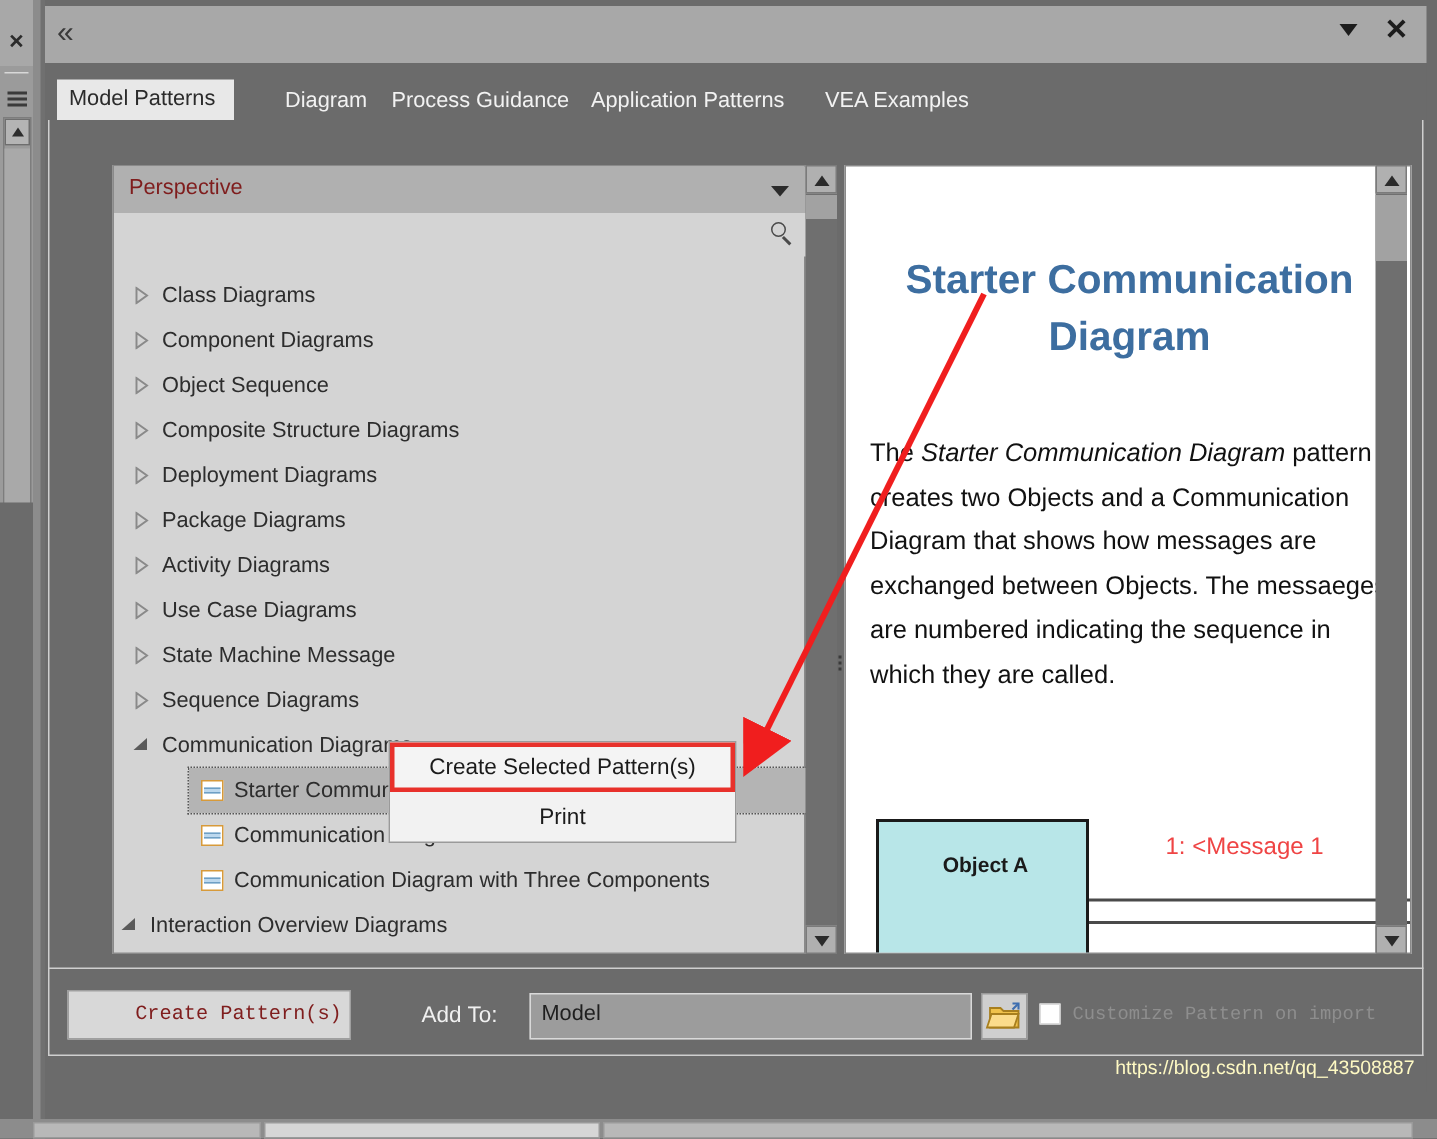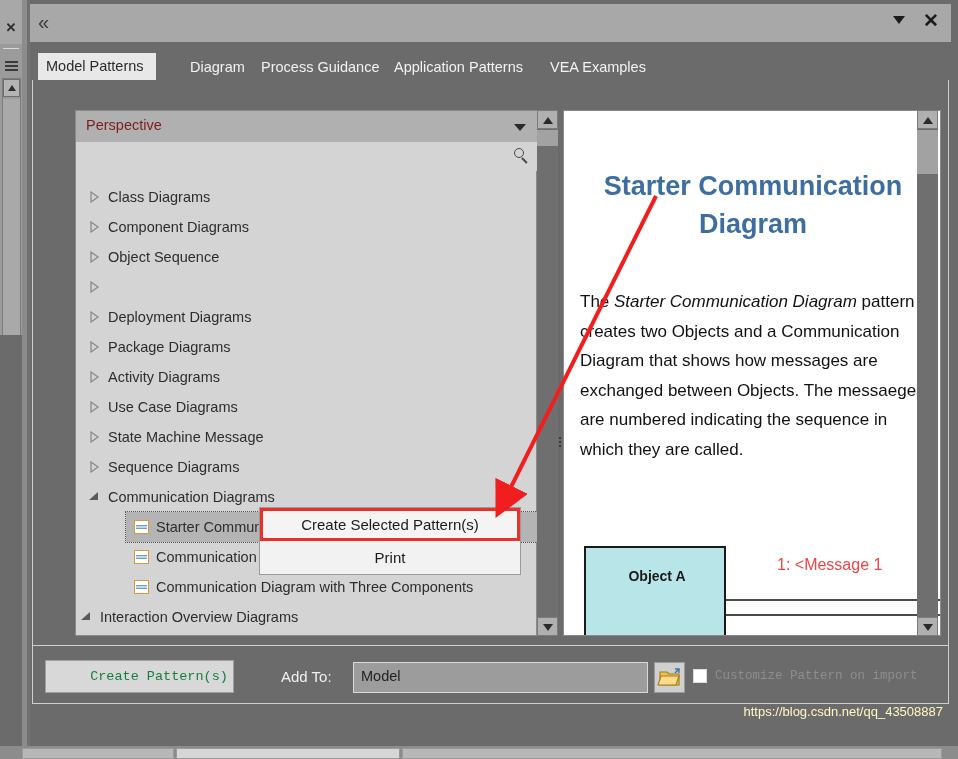--- a/index.html
+++ b/index.html
@@ -80,27 +80,27 @@
   .pv-objbox{ position:absolute; left:20px; top:435px; width:142px; height:92px; background:#b8e6e8; border:2px solid #1a1a1a; }
   .pv-objlabel{ position:absolute; left:0; top:20px; width:142px; text-align:center; font-size:14px; font-weight:bold; color:#1a1a1a; }
   .pv-msg{ position:absolute; left:213px; top:445px; font-size:16px; color:#ef4444; white-space:nowrap; }
   .pv-line-h1{ position:absolute; left:162px; top:488px; width:230px; height:1.5px; background:#4a4a4a; }
   .pv-line-h2{ position:absolute; left:162px; top:503px; width:230px; height:1.5px; background:#4a4a4a; }
 
   
   .redarrow{ position:absolute; left:0; top:0; width:958px; height:759px; pointer-events:none; }
 
   
-  .ctxmenu{ position:absolute; left:259px; top:507px; width:262px; background:#f2f2f2; border:1px solid #9a9a9a; }
+  .ctxmenu{ position:absolute; left:259px; top:494px; width:232px; background:#f2f2f2; border:1px solid #9a9a9a; }
   .ctxitem{ height:33px; line-height:33px; text-align:center; font-size:15px; color:#1b1b1b; }
   .ctxitem.hl{ border:3px solid #e8312b; background:#f4f4f4; height:33px; line-height:27px; }
 
   
   .actionbar{ position:absolute; left:2px; top:642px; width:917px; height:58px; background:#6b6b6b; border:1px solid #cfcfcf; border-top:none; }
-  .btn-create{ position:absolute; left:12px; top:14px; width:189px; height:33px; background:#d8d8d8; border:1px solid #9f9f9f; color:#15803d; font-family:"Liberation Mono", monospace; font-size:13.5px; display:flex; align-items:center; justify-content:center;padding-left:39px; }
+  .btn-create{ position:absolute; left:12px; top:14px; width:189px; height:33px; background:#d8d8d8; border:1px solid #9f9f9f; color:#7f1d1d; font-family:"Liberation Mono", monospace; font-size:13.5px; display:flex; align-items:center; justify-content:center;padding-left:39px; }
   .addto-lbl{ position:absolute; left:248px; top:22px; font-size:15px; color:#f0f0f0; }
   .addto-field{ position:absolute; left:320px; top:16px; width:295px; height:31px; background:#9c9c9c; border:1px solid #d9d9d9; }
   .addto-field span{ position:absolute; left:7px; top:5px; font-size:14.5px; color:#1f1f1f; }
   .folder-btn{ position:absolute; left:621px; top:16px; width:31px; height:31px; background:#cfcfcf; border:1px solid #9a9a9a; }
   .chk{ position:absolute; left:660px; top:23px; width:14px; height:14px; background:#ffffff; border:1px solid #dcdcdc; }
   .chk-lbl{ position:absolute; left:682px; top:23px; font-family:"Liberation Mono", monospace; font-size:12.5px; color:#8e8e8e; white-space:nowrap; }
 
   
   .watermark{ position:absolute; right:8px; top:700px; font-size:13px; color:#fef9c3; font-family:"Liberation Sans", sans-serif; }
 
@@ -188,20 +188,21 @@
                 </svg>
               </span>
               <span>Object Sequence</span>
             </div>
             <div class="tnode" style="top: 101px; left: 12px;">
               <span class="arrow-c">
                 <svg width="12" height="12">
                   <path d="M3,1 L10,6 L3,11 Z" fill="none" stroke="#8a8a8a" stroke-width="1.3"></path>
                 </svg>
               </span>
+              <span>Composite Structure Diagrams</span>
             </div>
             <div class="tnode" style="top: 131px; left: 12px;">
               <span class="arrow-c">
                 <svg width="12" height="12">
                   <path d="M3,1 L10,6 L3,11 Z" fill="none" stroke="#8a8a8a" stroke-width="1.3"></path>
                 </svg>
               </span>
               <span>Deployment Diagrams</span>
             </div>
             <div class="tnode" style="top: 161px; left: 12px;">

